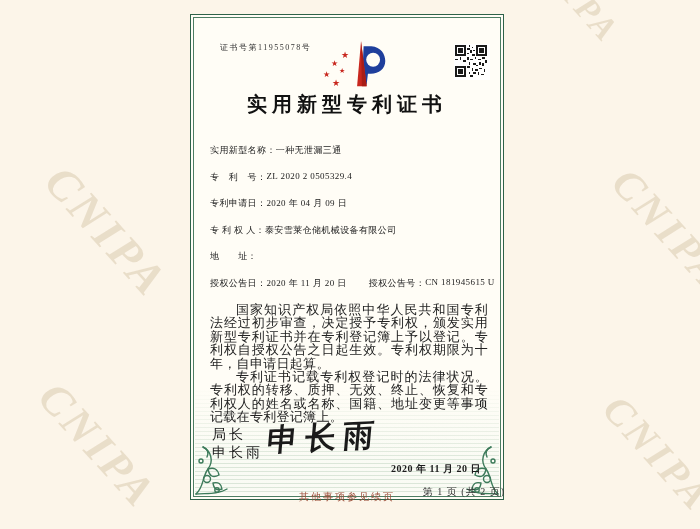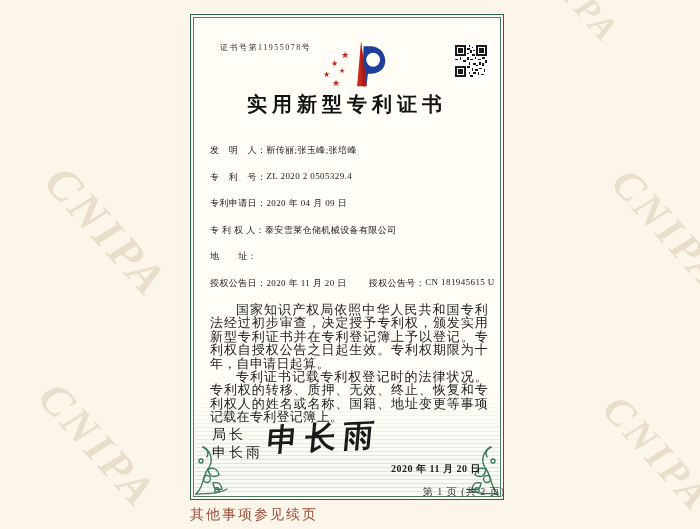--- a/index.html
+++ b/index.html
@@ -66,22 +66,22 @@
   .legal p{margin:0;text-indent:2em;}
   
   .commissioner{position:absolute;left:21px;top:411px;font-size:14px;font-weight:400;letter-spacing:3px;line-height:18px;color:#1c1c1c;}
   .sig-script{
     position:absolute;left:76px;top:402px;font-size:31px;color:#1a1a1a;
     letter-spacing:7px;transform:rotate(-3deg) skewX(-8deg);font-weight:600;white-space:nowrap;
   }
   .issue-date{position:absolute;left:200px;top:447px;font-size:10px;font-weight:600;letter-spacing:.5px;color:#1c1c1c;white-space:nowrap;}
   .page-no{position:absolute;left:2px;width:100%;top:470px;text-align:right;font-size:10px;color:#333;letter-spacing:1px;}
   .cont-note{
-    position:absolute;left:190px;width:314px;top:506px;
-    font-size:14px;color:#9c4f3a;letter-spacing:2px;
+    position:absolute;left:190px;width:314px;top:490px;text-align:center;
+    font-size:10px;color:#9c4f3a;letter-spacing:2px;
   }
 </style>
 </head>
 <body>
 
 <div class="wm wm1">CNIPA</div>
 <div class="wm wm2">CNIPA</div>
 <div class="wm wm3">CNIPA</div>
 <div class="wm wm4">CNIPA</div>
 <div class="wm wm5">CNIPA</div>
@@ -183,22 +183,22 @@
           <rect x="17" y="19" width="2" height="1"></rect>
         <rect x="10" y="20" width="2" height="1"></rect>
       </g>
     </svg>
   </div>
 
   <div class="title">实用新型专利证书</div>
 
   <div class="fields">
     <div class="frow">
-      <span class="lbl">发　明　人：</span>
-      <span class="val">靳传丽;张玉峰;张培峰</span>
+      <span class="lbl">实用新型名称：</span>
+      <span class="val">一种无泄漏三通</span>
     </div>
     <div class="frow">
       <span class="lbl">专　利　号：</span>
       <span class="val">ZL 2020 2 0505329.4</span>
     </div>
     <div class="frow">
       <span class="lbl">专利申请日：</span>
       <span class="val">2020 年 04 月 09 日</span>
     </div>
     <div class="frow">

